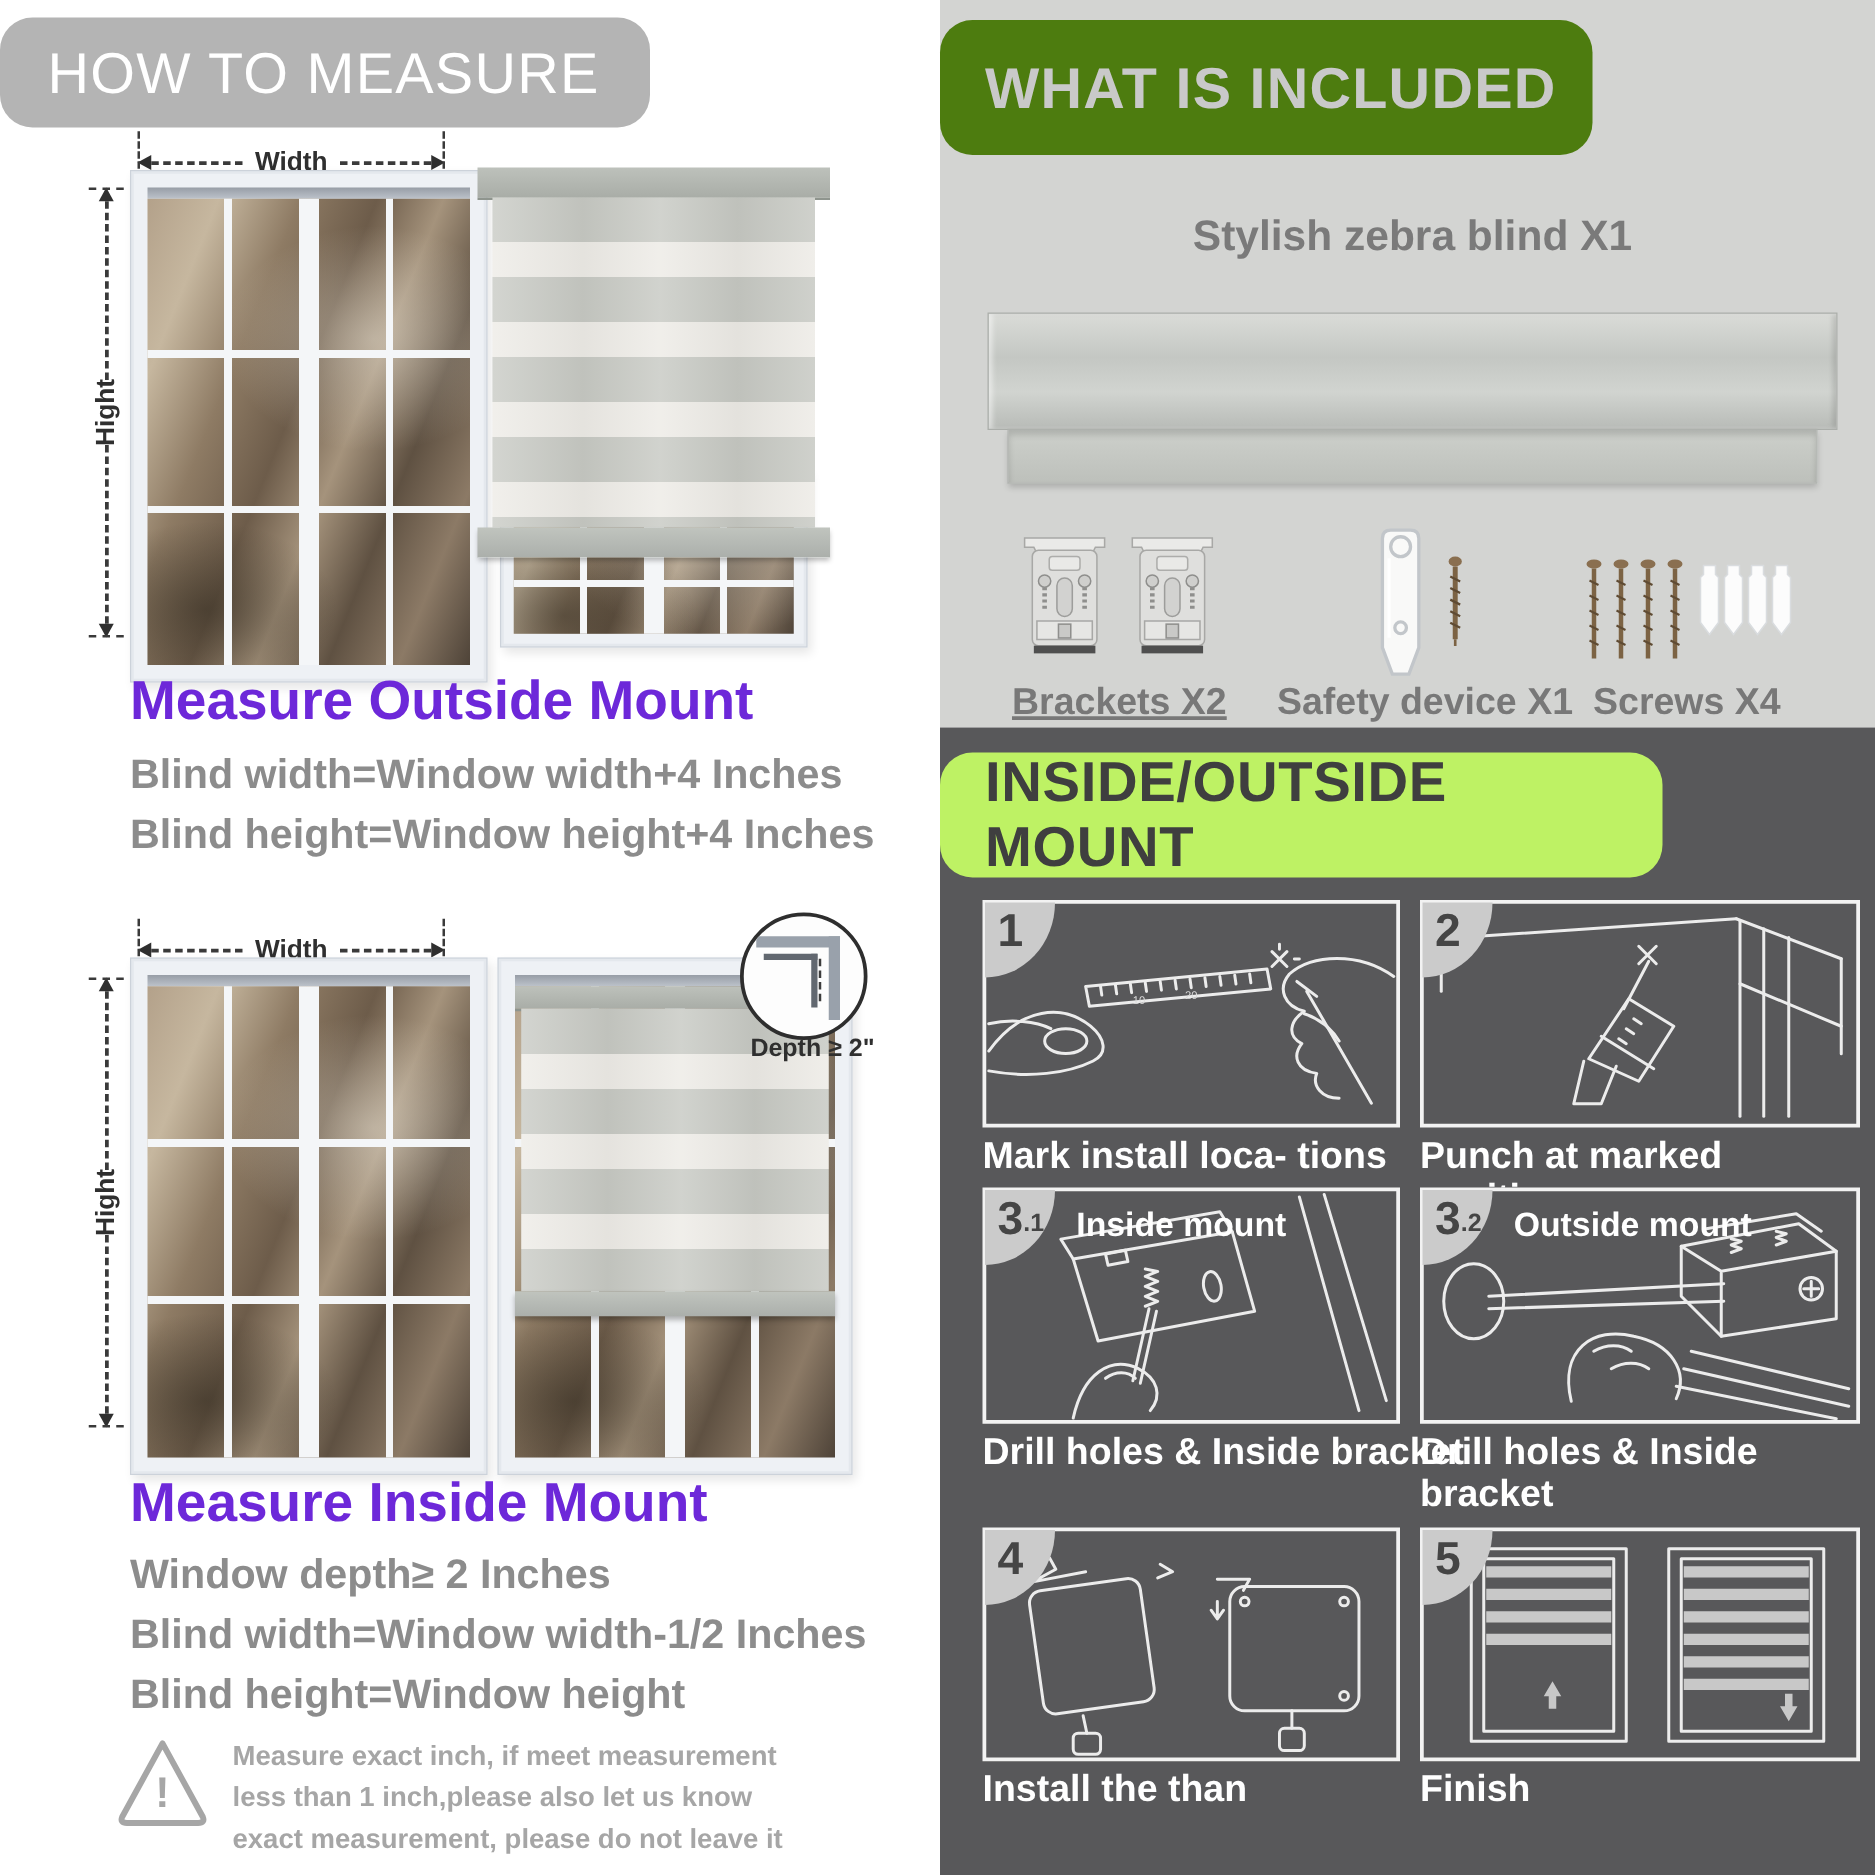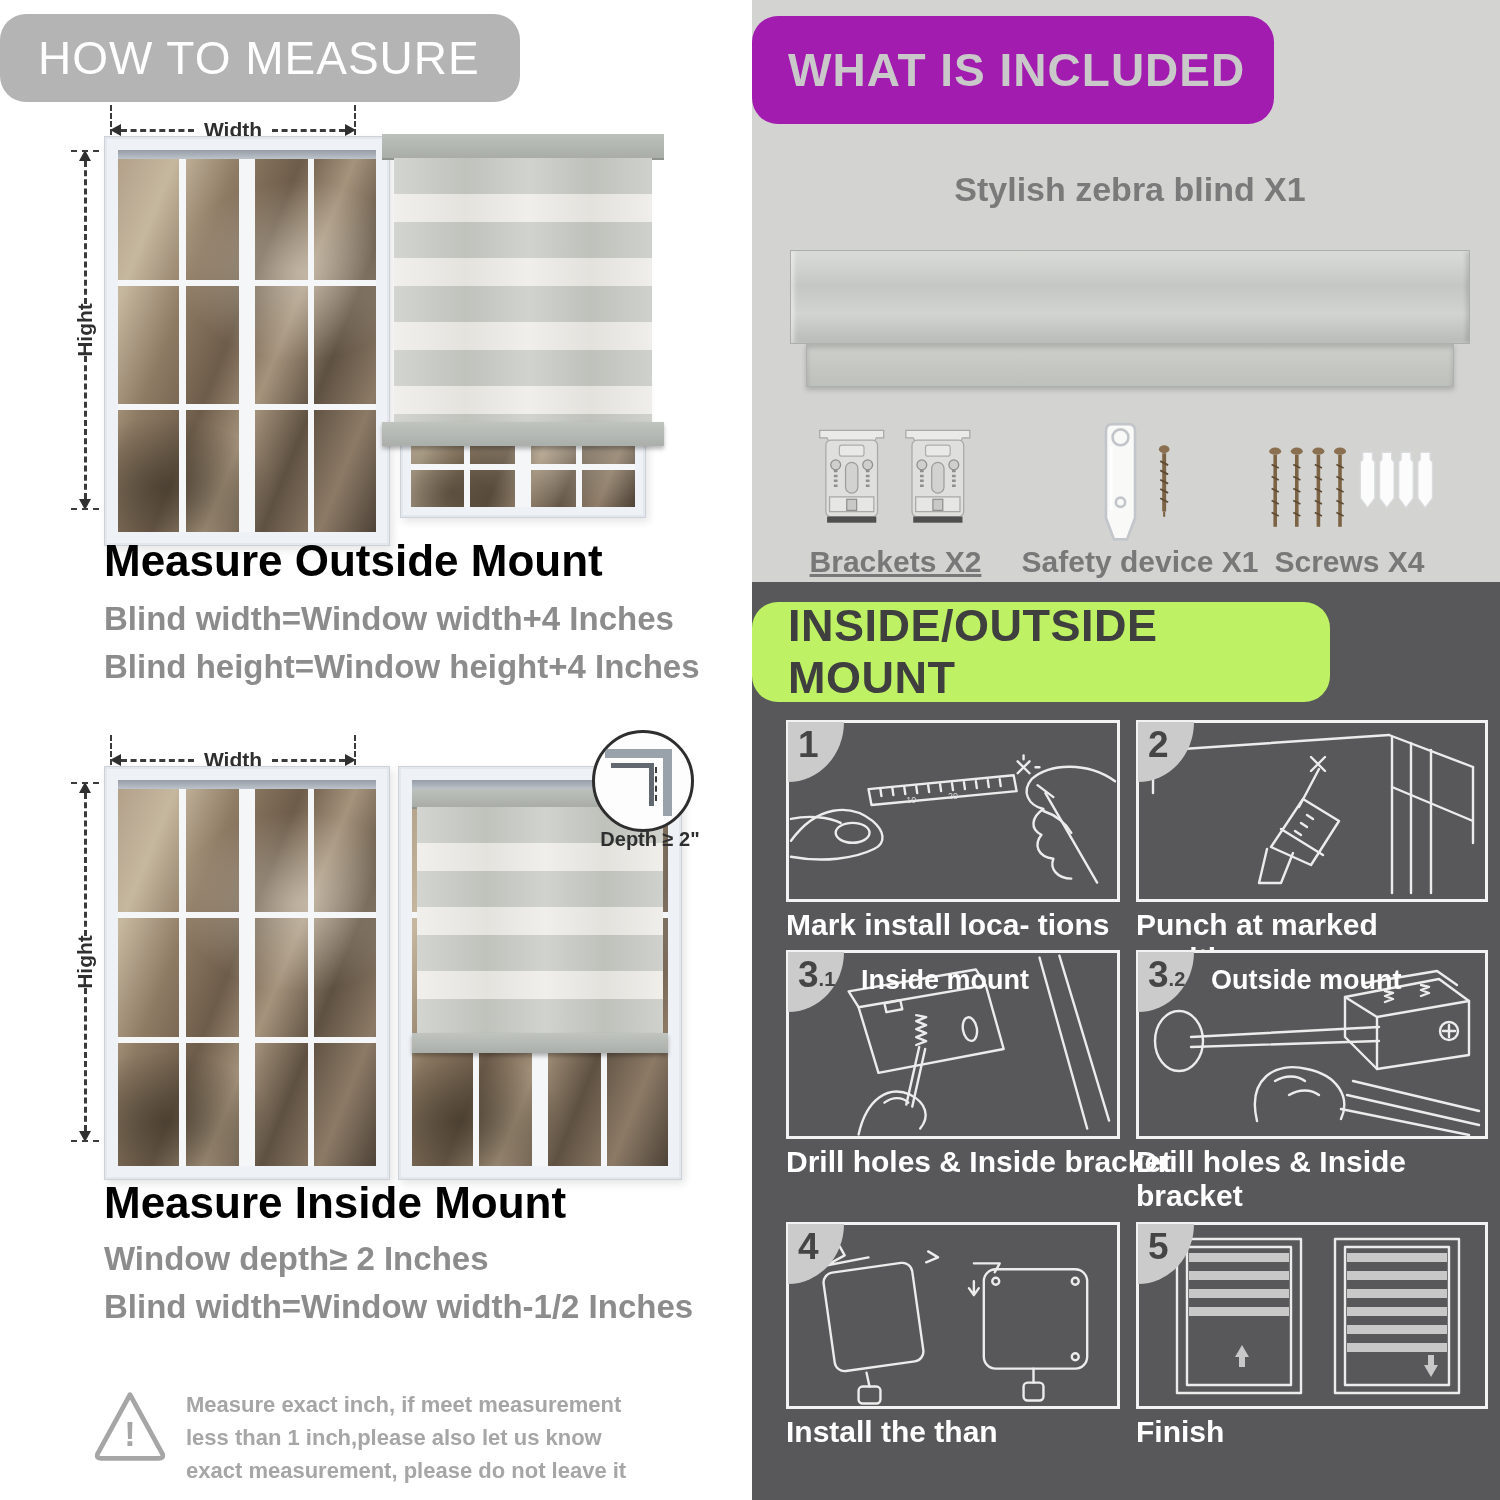--- a/index.html
+++ b/index.html
@@ -4,27 +4,27 @@
 <style>
   html,body{margin:0;padding:0;background:#ffffff;}
   #root{position:relative;width:1500px;height:1500px;overflow:hidden;
         font-family:"Liberation Sans",sans-serif;background:#ffffff;}
   .abs{position:absolute;}
 
   
   .hdr-box{position:absolute;border-radius:26px;display:flex;align-items:center;}
   .hdr-left{left:0;top:14px;width:520px;height:88px;background:#b4b4b4;}
   .hdr-left span{color:#ffffff;font-weight:normal;font-size:46px;letter-spacing:1px;padding-left:38px;}
-  .hdr-included{left:752px;top:16px;width:522px;height:108px;background:#a21caf;}
+  .hdr-included{left:752px;top:16px;width:522px;height:108px;background:#4d7c0f;}
   .hdr-included span{color:#c9c9c9;font-weight:bold;font-size:46px;letter-spacing:1px;padding-left:36px;}
   .hdr-mount{left:752px;top:602px;width:578px;height:100px;background:#bef264;}
   .hdr-mount span{color:#3f3f3f;font-weight:bold;font-size:45px;letter-spacing:.5px;padding-left:36px;}
 
   
-  .sec-title{position:absolute;left:104px;color:#000000;font-weight:bold;font-size:44px;}
+  .sec-title{position:absolute;left:104px;color:#6d28d9;font-weight:bold;font-size:44px;}
   .sec-line{position:absolute;left:104px;color:#8c8c8c;font-weight:bold;font-size:33px;}
 
   
   .harrow{position:absolute;display:flex;align-items:center;color:#2f2f2f;font-weight:bold;font-size:21px;}
   .harrow .dash{flex:1;border-top:3px dashed #3a3a3a;height:0;}
   .harrow .lbl{padding:0 10px;}
   .tri-l{width:0;height:0;border-top:6px solid transparent;border-bottom:6px solid transparent;border-right:11px solid #2f2f2f;}
   .tri-r{width:0;height:0;border-top:6px solid transparent;border-bottom:6px solid transparent;border-left:11px solid #2f2f2f;}
   .harrow .tick{position:absolute;top:-13px;height:30px;border-left:2px dashed #3a3a3a;}
   .harrow .tick.l{left:0;} .harrow .tick.r{right:0;}
@@ -204,20 +204,21 @@
   <div class="mag" style="left:592px;top:730px;">
     <div class="corner1"></div>
     <div class="corner2"></div>
     <div class="dashline"></div>
   </div>
   <div class="depth-lbl" style="left:575px;top:828px;width:150px;">Depth ≥ 2"</div>
 
   <div class="sec-title" style="top:1178px;">Measure Inside Mount</div>
   <div class="sec-line" style="top:1240px;">Window depth≥ 2 Inches</div>
   <div class="sec-line" style="top:1288px;">Blind width=Window width-1/2 Inches</div>
+  <div class="sec-line" style="top:1336px;">Blind height=Window height</div>
 
   <svg class="abs" style="left:92px;top:1386px;" width="76" height="82" viewBox="0 0 80 84">
     <path d="M40 8 L74 70 Q76 75 70 75 L10 75 Q4 75 6 70 Z" fill="none" stroke="#a6a6a6" stroke-width="5" stroke-linejoin="round"></path>
     <text x="40" y="62" font-size="36" font-weight="bold" fill="#a6a6a6" text-anchor="middle" font-family="Liberation Sans, sans-serif">!</text>
   </svg>
   <div class="warn-text" style="left:186px;top:1388px;width:468px;">Measure exact inch, if meet measurement less than 1 inch,please also let us know exact measurement, please do not leave it</div>
 
   <div class="panel-light"></div>
   <div class="panel-dark"></div>
 

